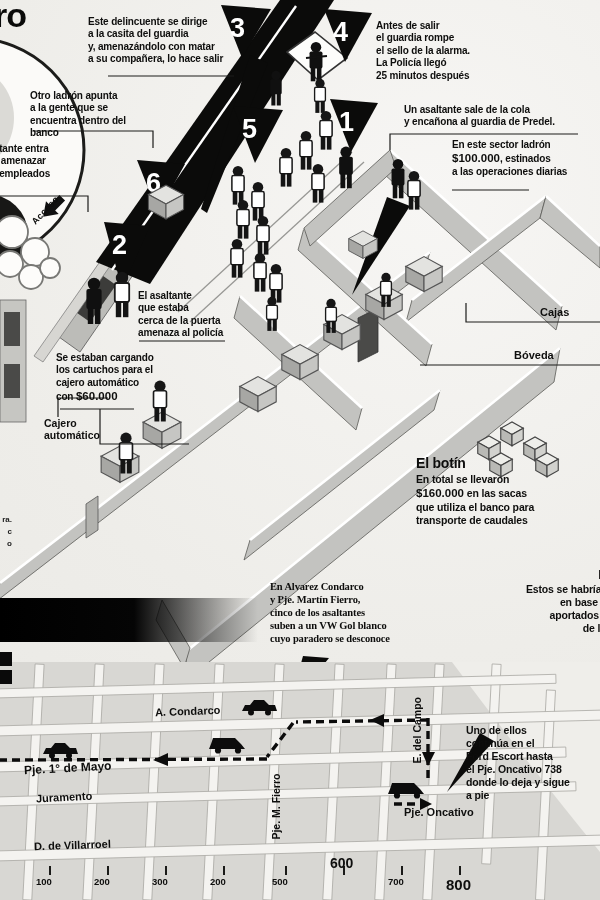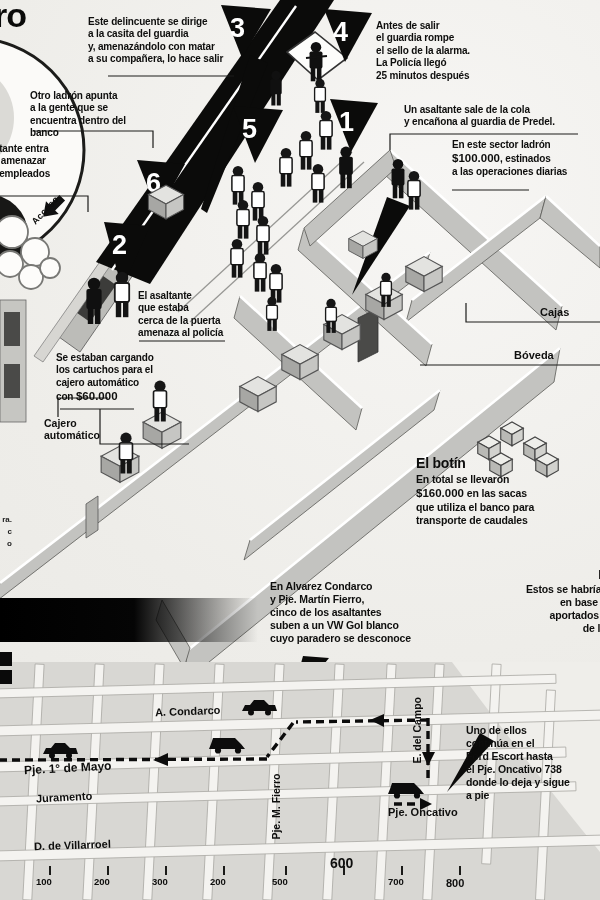--- a/index.html
+++ b/index.html
@@ -345,50 +345,50 @@
 
 <div class="abs" style="left:472px;top:568px;width:170px;text-align:right;">
   <div class="idk-title">Identiki</div>
   <div class="co s11" style="position:static;text-align:right;">Estos se habrían realiza
 en base a los dat
 aportados por algu
 de los testig
 del asa</div>
 </div>
 
-<div class="co s11" style="left:270px;top:580px;width:170px;">En Alvarez Condarco
+<div class="co s11" style="left:270px;top:580px;width:170px;font-family:Liberation Serif, serif;">En Alvarez Condarco
 y Pje. Martín Fierro,
 cinco de los asaltantes
 suben a un VW Gol blanco
 cuyo paradero se desconoce</div>
 
 <div class="edgefrag">ra.
 c
 o</div>
 <div class="gradbar"></div>
 <div class="blk1"></div>
 <div class="blk2"></div>
 
 <div class="lbl" style="left:155px;top:705px;transform:rotate(-2deg);">A. Condarco</div>
 <div class="lbl" style="left:24px;top:762px;font-size:12px;transform:rotate(-3deg);">Pje. 1° de Mayo</div>
 <div class="lbl" style="left:36px;top:791px;transform:rotate(-3deg);">Juramento</div>
 <div class="lbl" style="left:34px;top:839px;transform:rotate(-2deg);">D. de Villarroel</div>
 <div class="lbl vert" style="left:283px;top:828px;font-size:10.5px;">Pje. M. Fierro</div>
 <div class="lbl vert" style="left:424px;top:752px;font-size:10.5px;">E. del Campo</div>
-<div class="lbl" style="left:388px;top:806px;">Pje. Oncativo</div>
+<div class="lbl" style="left:404px;top:806px;">Pje. Oncativo</div>
 
 <div class="co s11" style="left:466px;top:724px;width:110px;">Uno de ellos
 continúa en el
 Ford Escort hasta
 el Pje. Oncativo 738
 donde lo deja y sigue
 a pie</div>
 
 <div>
   <span class="lbl" style="left:36px;top:877px;font-size:9.5px;">100</span>
   <span class="lbl" style="left:94px;top:877px;font-size:9.5px;">200</span>
   <span class="lbl" style="left:152px;top:877px;font-size:9.5px;">300</span>
   <span class="lbl" style="left:210px;top:877px;font-size:9.5px;">200</span>
   <span class="lbl" style="left:272px;top:877px;font-size:9.5px;">500</span>
   <span class="lbl" style="left:330px;top:856px;font-size:14px;">600</span>
   <span class="lbl" style="left:388px;top:877px;font-size:9.5px;">700</span>
-  <span class="lbl" style="left:446px;top:877px;font-size:11px;">800</span>
+  <span class="lbl" style="left:446px;top:877px;font-size:15px;">800</span>
 </div>
 
 </body></html>

